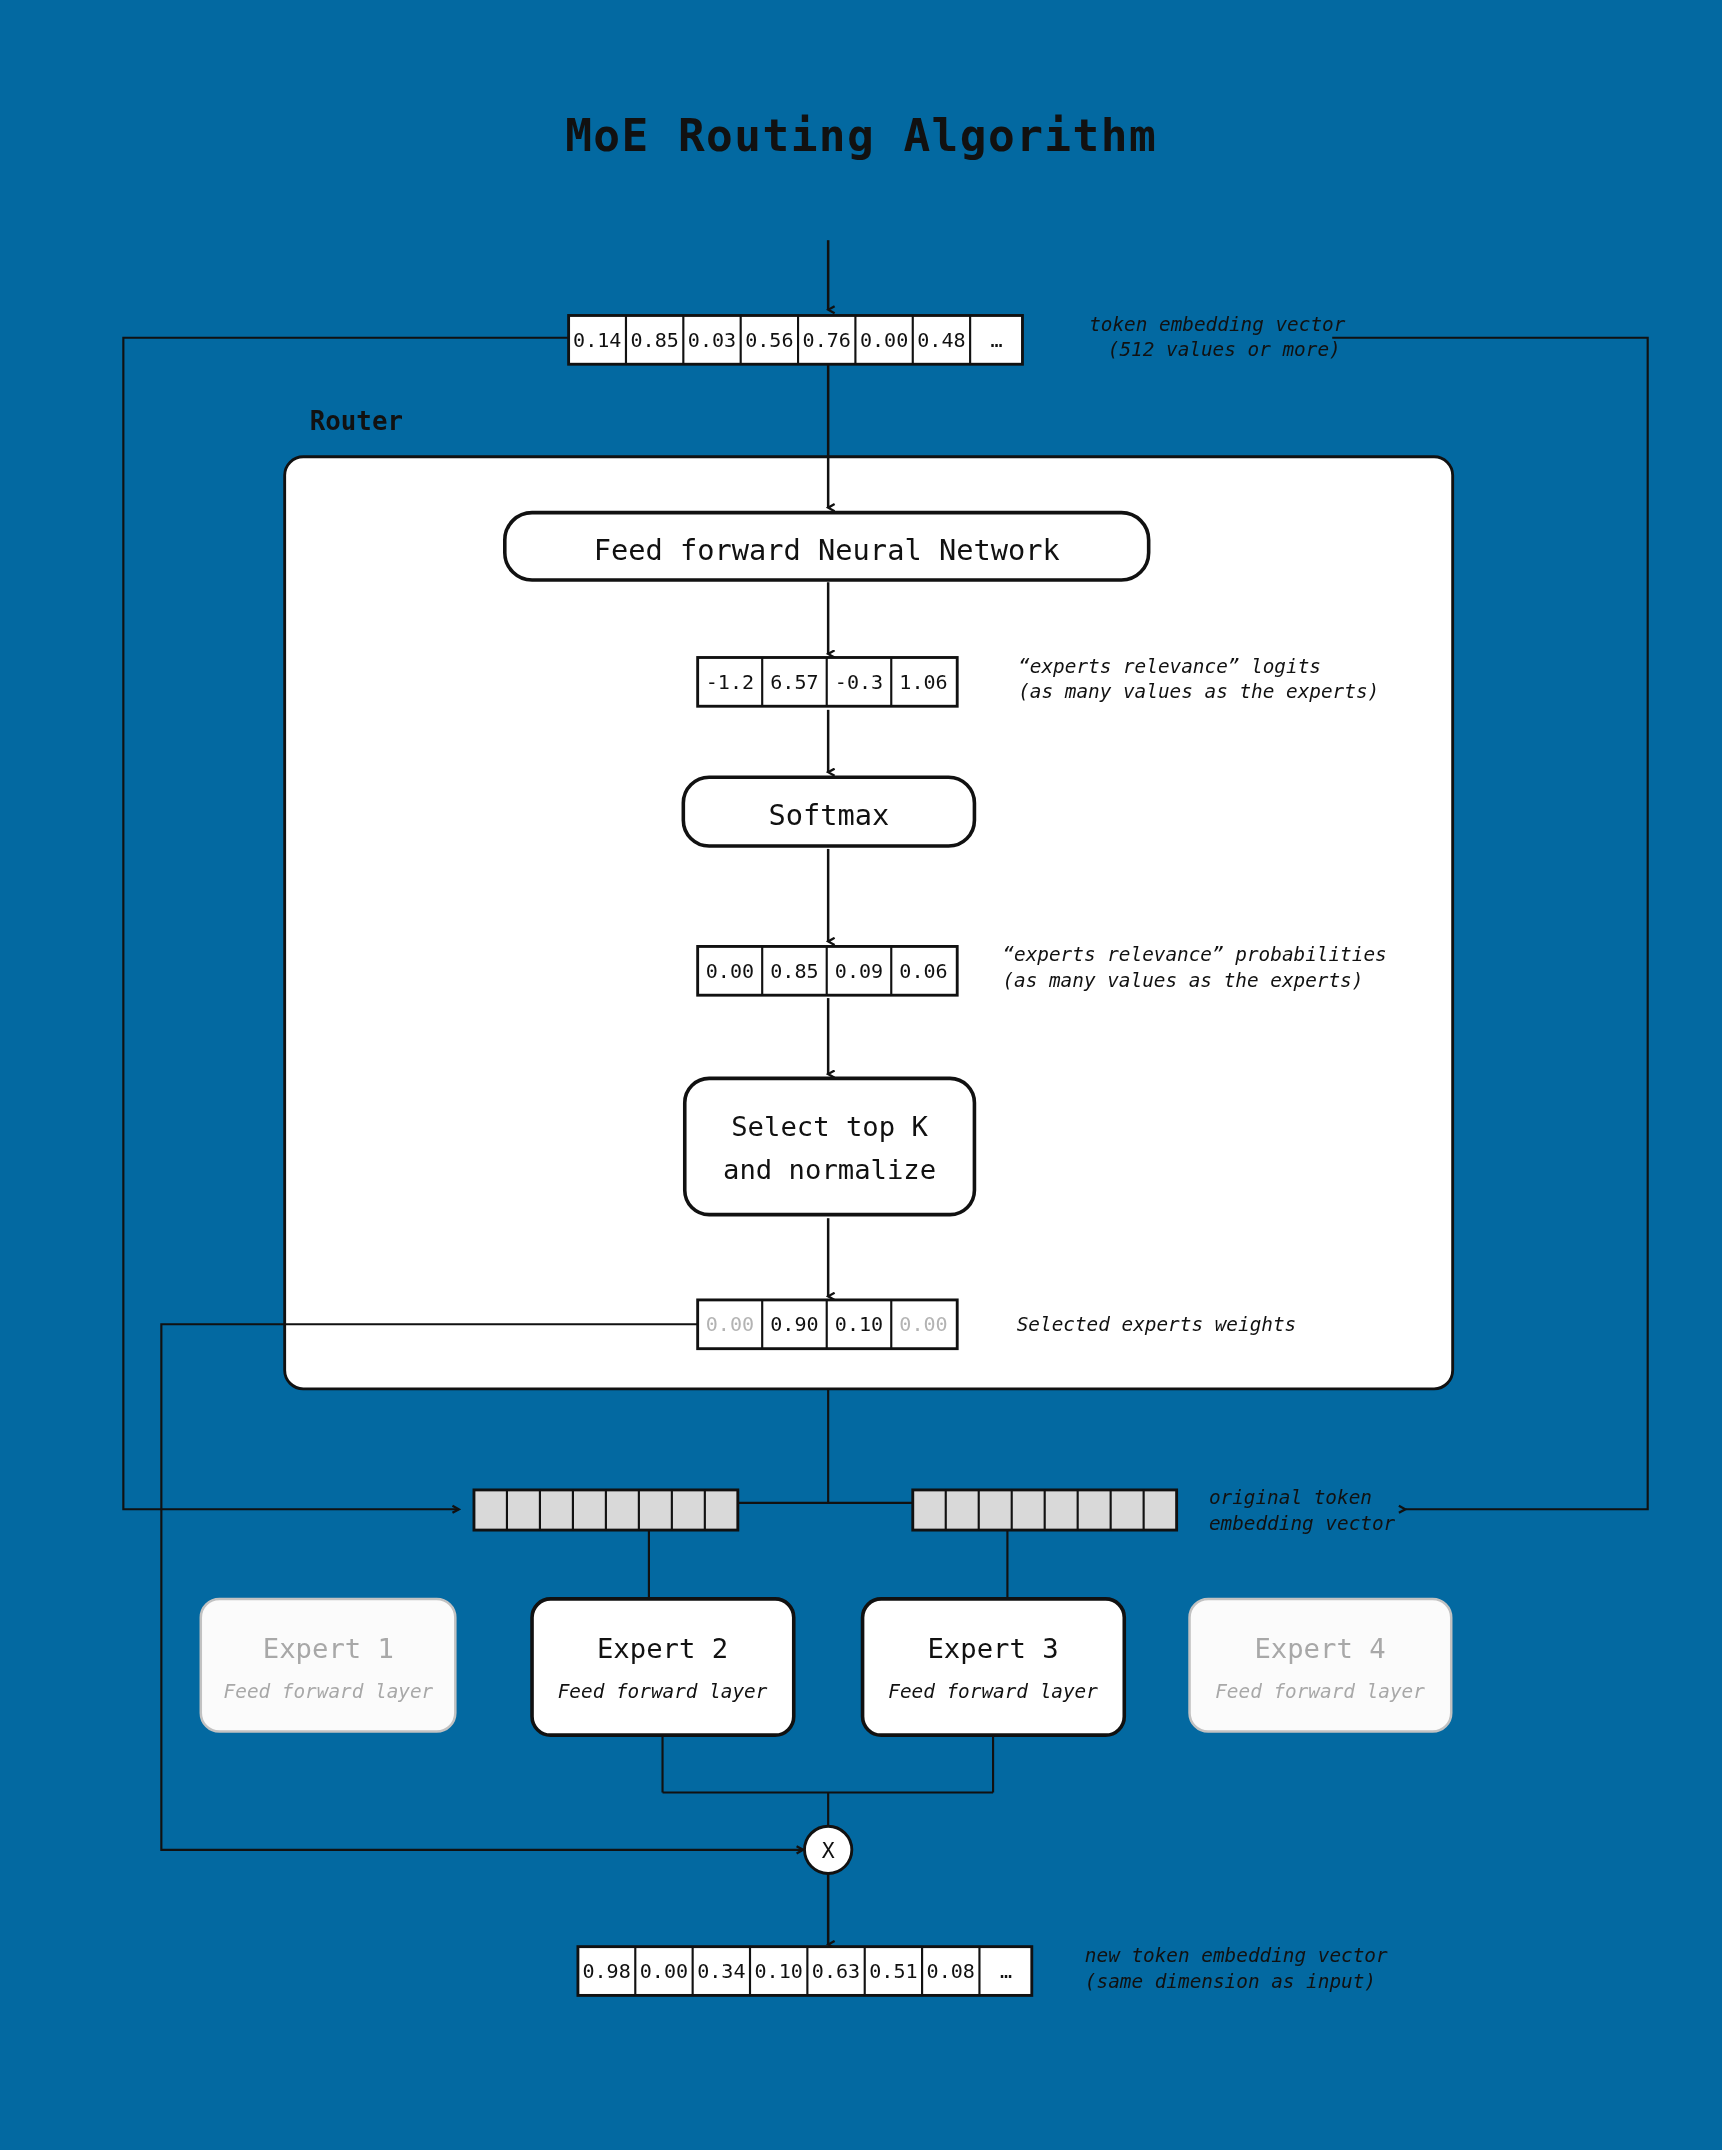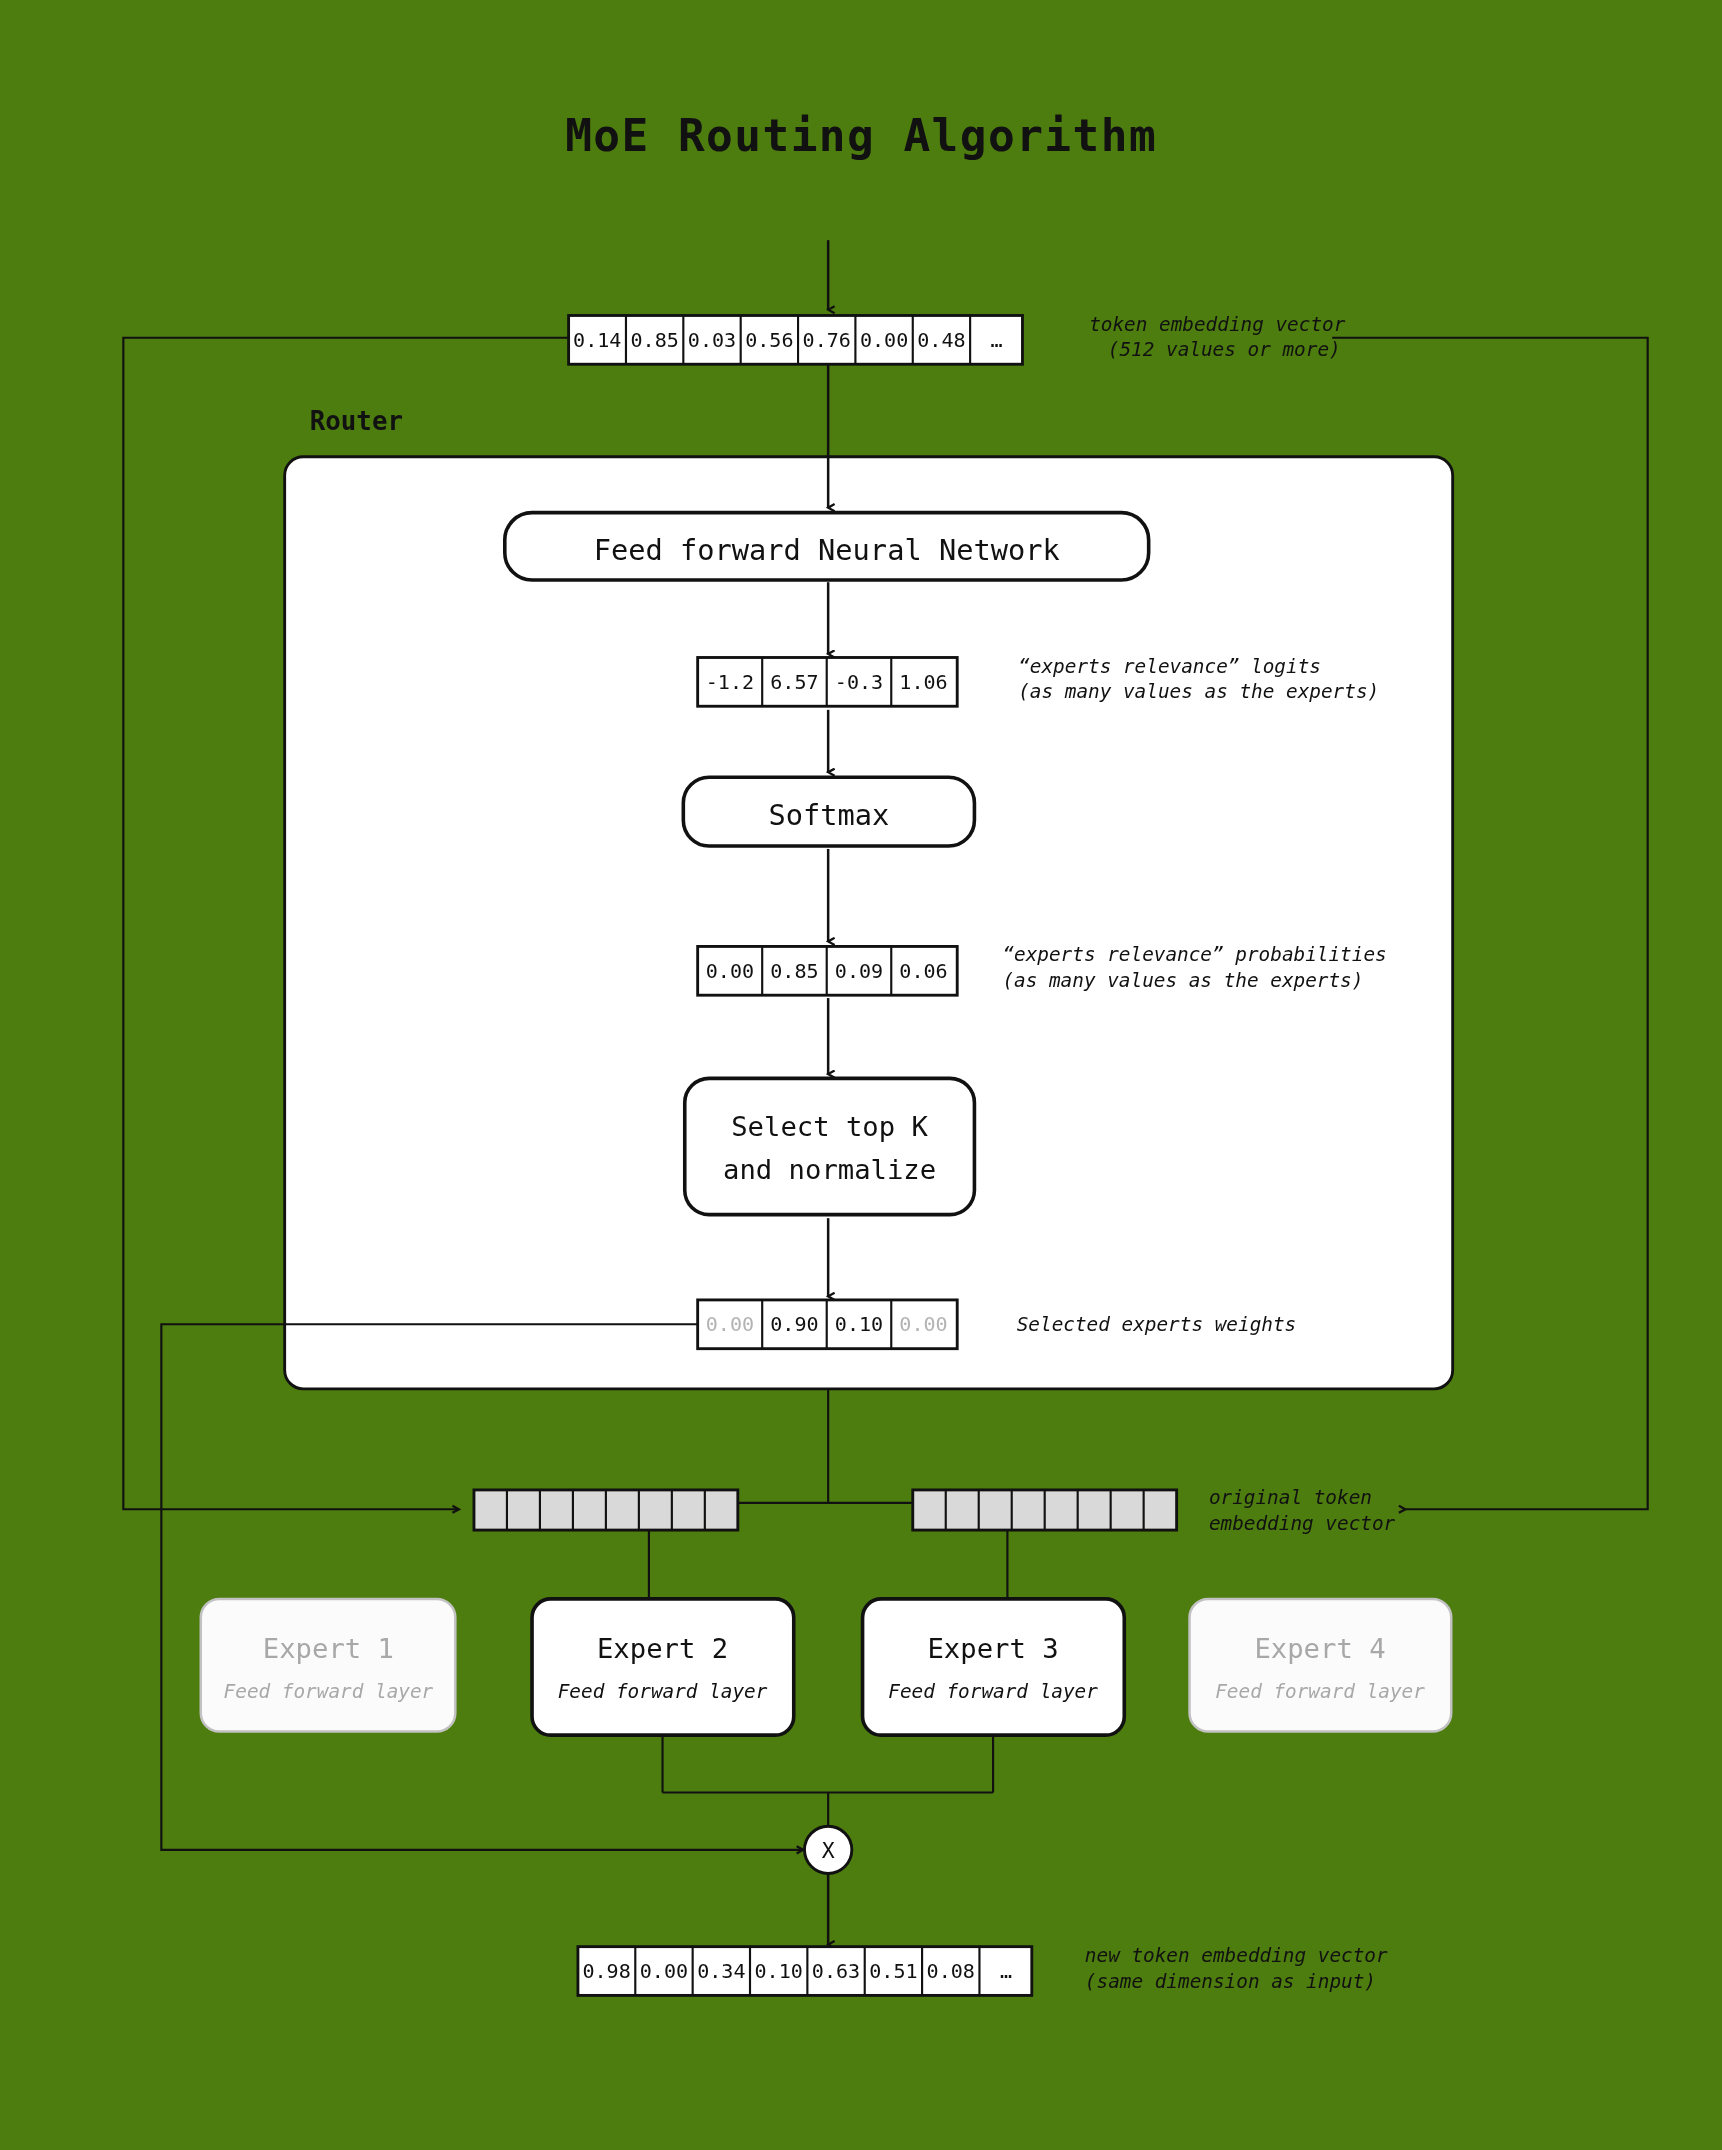--- a/index.html
+++ b/index.html
@@ -10,21 +10,21 @@
   body {
     width: 1723px;
     height: 2151px;
     font-family: "DejaVu Sans Mono", monospace;
     overflow: hidden;
   }
   #stage {
     position: relative;
     width: 1723px;
     height: 2151px;
-    background: #4d7c0f;
+    background: #0369a1;
   }
   svg#diagram {
     position: absolute;
     left: 0;
     top: 0;
     width: 1723px;
     height: 2151px;
   }
   text { font-family: "DejaVu Sans Mono", monospace; fill: #111111; }
   .title-text {

